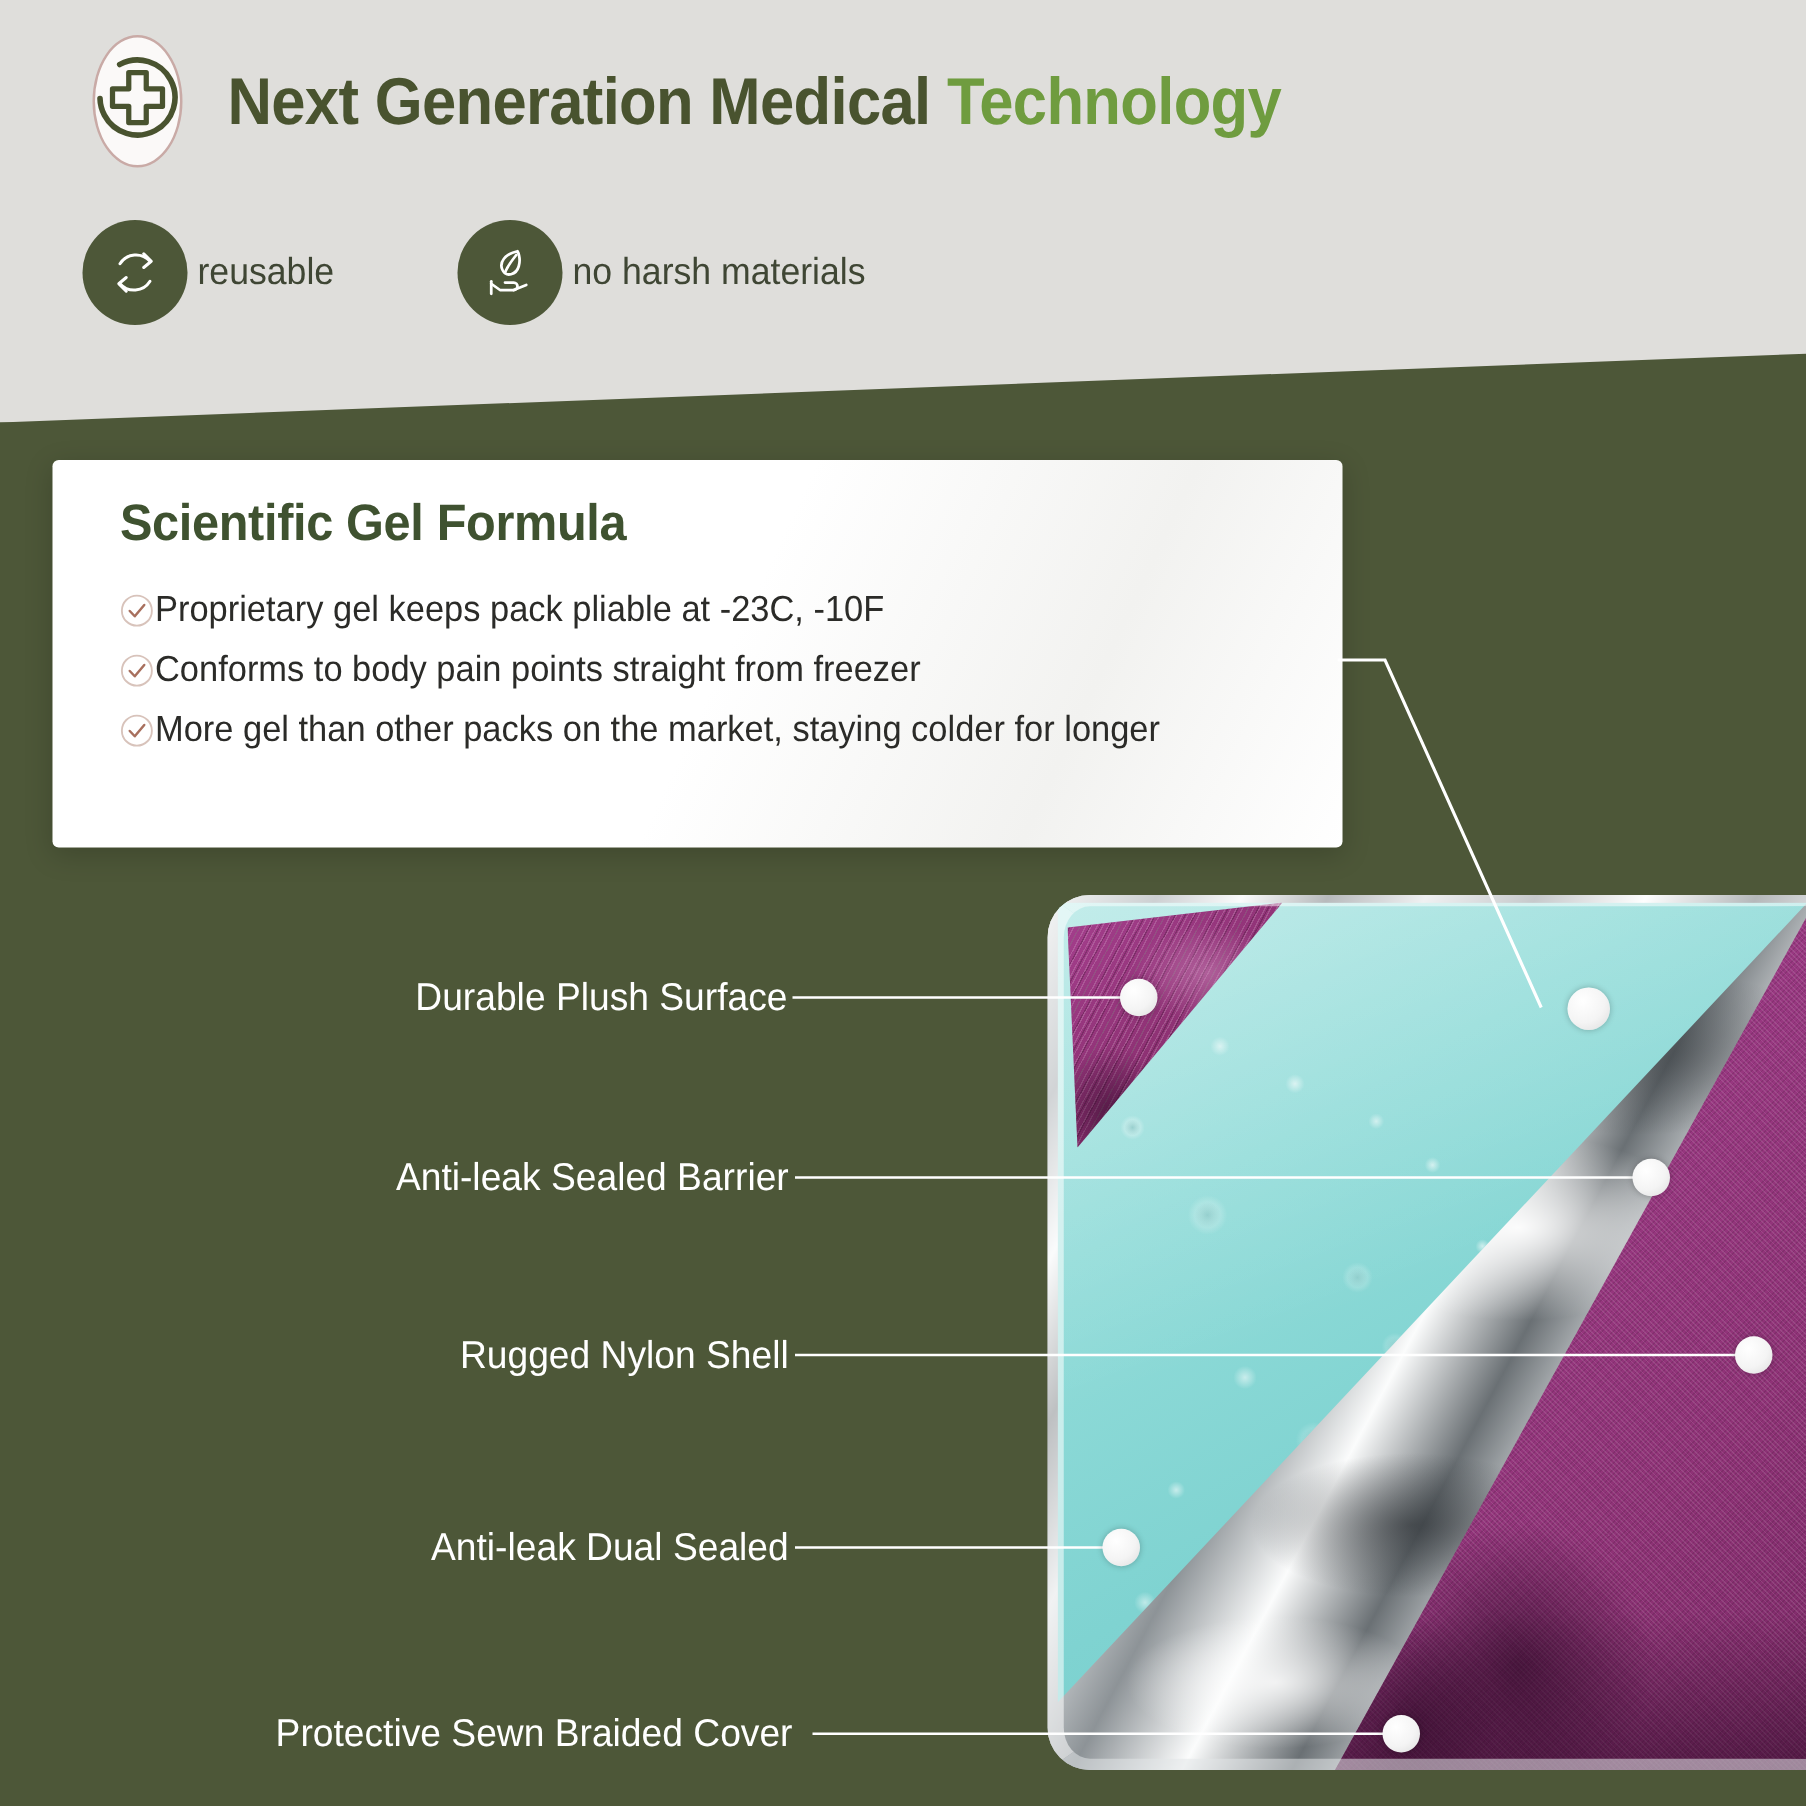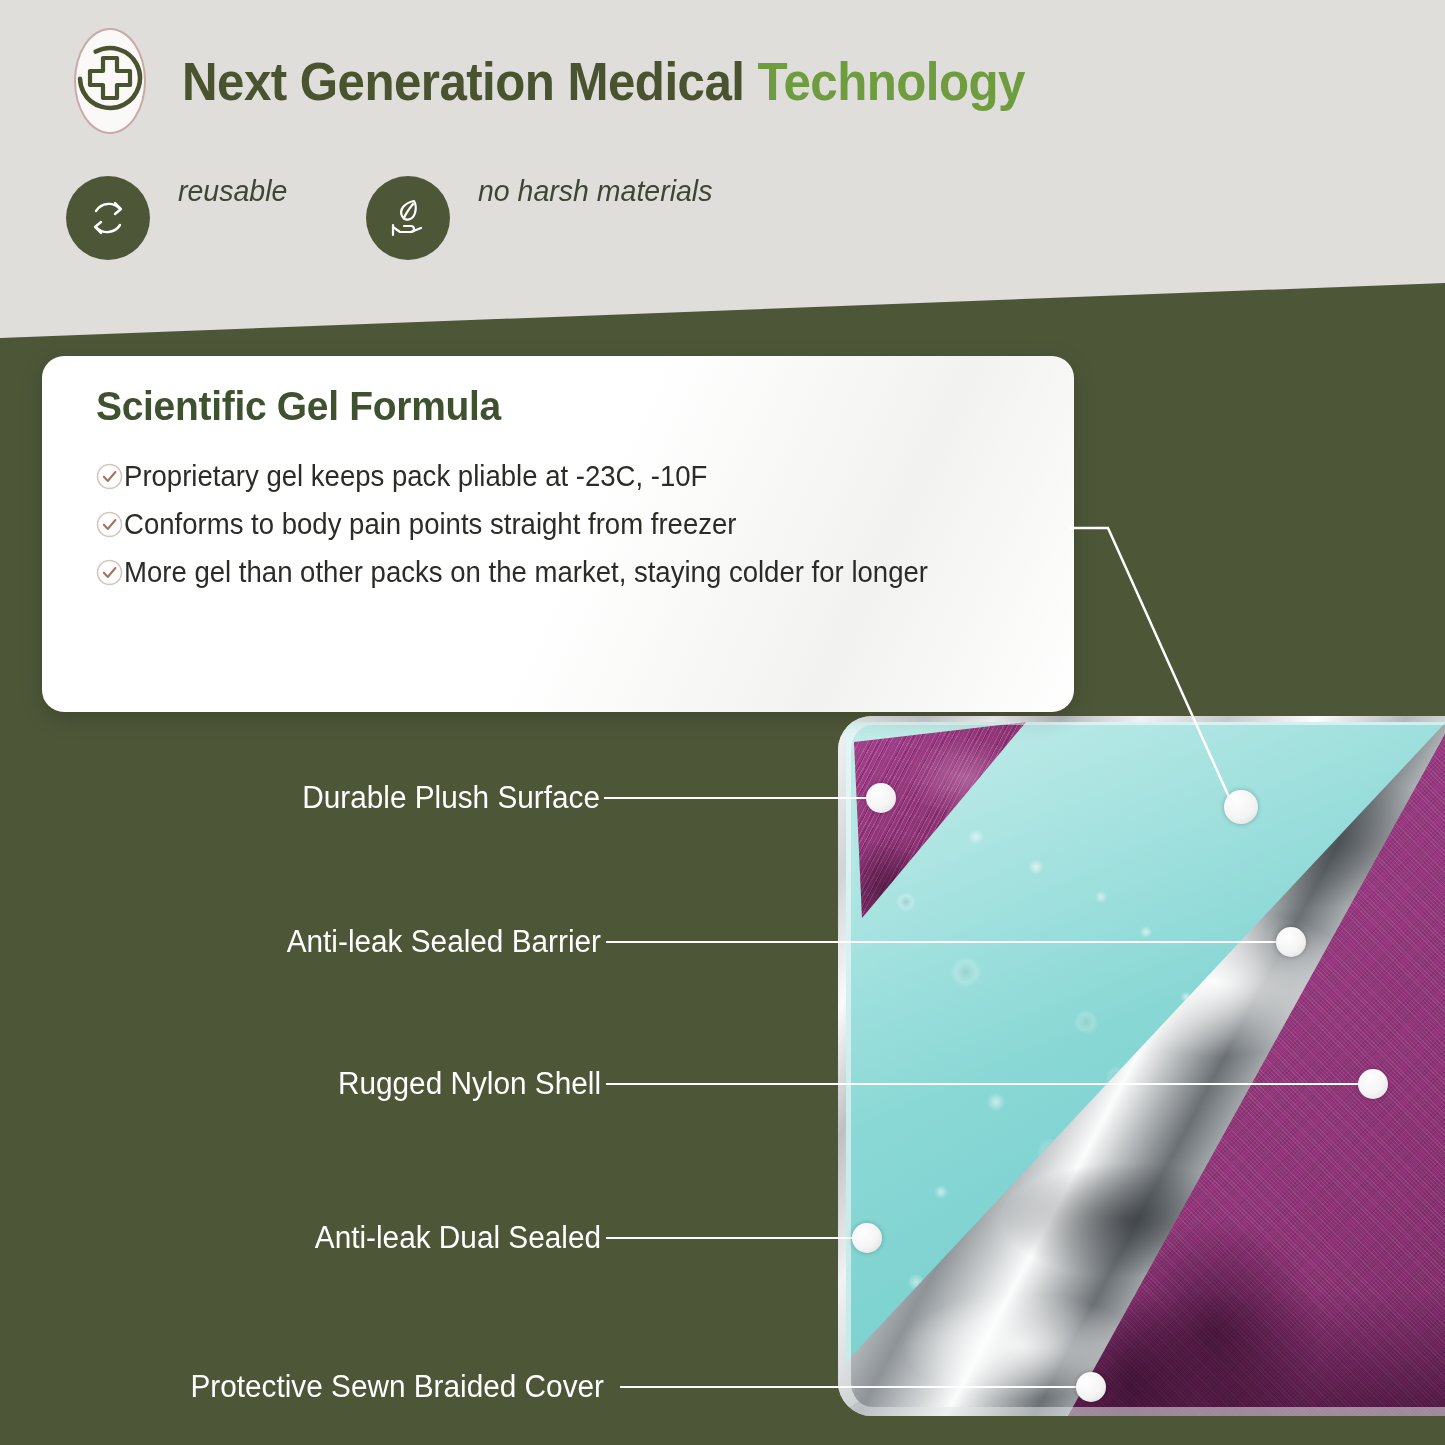--- a/index.html
+++ b/index.html
@@ -51,44 +51,44 @@
   .title-main { color:#49532f; }
   .title-accent { color:#6f9c3f; }
 
   
   .features {
     position:absolute; left:66px; top:176px;
     width:1330px; height:84px;
     display:flex; align-items:center;
     z-index:4;
   }
-  .feature { display:flex; align-items:flex-start; gap:28px;font-style:italic; }
+  .feature { display:flex; align-items:center; gap:8px; }
   .feature.f0 { width:300px; }
   .feature.f1 { width:300px; }
   .feature.f2 { width:330px; }
   .feature.f3 { width:auto; }
   .feature-badge {
     width:84px; height:84px; flex:0 0 auto;
     border-radius:50%;
     background:#4d5738;
     display:flex; align-items:center; justify-content:center;
   }
   .feature-label {
     font-size:30px; color:#3f4634; line-height:1;
     font-family:"Liberation Sans Narrow","Liberation Sans",sans-serif;
     transform:scaleX(0.95); transform-origin:left center;
     white-space:nowrap;
   }
 
   
   .info-card {
-    position:absolute; left:42px; top:356px;
-    width:1032px; height:356px;
+    position:absolute; left:42px; top:368px;
+    width:1032px; height:310px;
     background:linear-gradient(115deg,#ffffff 0%,#ffffff 52%,#f2f2f0 78%,#ffffff 100%);
-    border-radius:22px;
+    border-radius:5px;
     box-shadow:0 6px 22px rgba(0,0,0,.18);
     z-index:6;
     padding:30px 40px 0 54px;
   }
   .card-title {
     font-size:41px; font-weight:700; color:#3f5230;
     letter-spacing:-0.3px; line-height:1;
     font-family:"Liberation Sans Narrow","Liberation Sans",sans-serif;
     transform:scaleX(0.95); transform-origin:left center;
     margin-bottom:32px;
@@ -213,21 +213,21 @@
       repeating-linear-gradient(118deg, rgba(0,0,0,.18) 0 1px, rgba(0,0,0,0) 1px 7px);
   }
   .layer-plush::after{
     content:""; position:absolute; inset:0;
     background:
       radial-gradient(ellipse 90px 60px at 55% 28%, rgba(220,160,205,.40), rgba(220,160,205,0) 65%),
       radial-gradient(ellipse 70px 80px at 20% 80%, rgba(40,8,34,.55), rgba(40,8,34,0) 66%);
   }
 
   
-  .callouts { position:absolute; inset:0; z-index:8; pointer-events:none; }
+  .callouts { position:absolute; inset:0; z-index:8; pointer-events:none;margin-left:30px; }
   .callout-label {
     position:absolute;
     color:#ffffff; font-size:31px; line-height:1;
     font-family:"Liberation Sans Narrow","Liberation Sans",sans-serif;
     transform:scaleX(0.96); transform-origin:right center;
     white-space:nowrap; text-align:right;
     pointer-events:auto;
   }
   .lead-line {
     position:absolute; height:2px; background:#ffffff;

